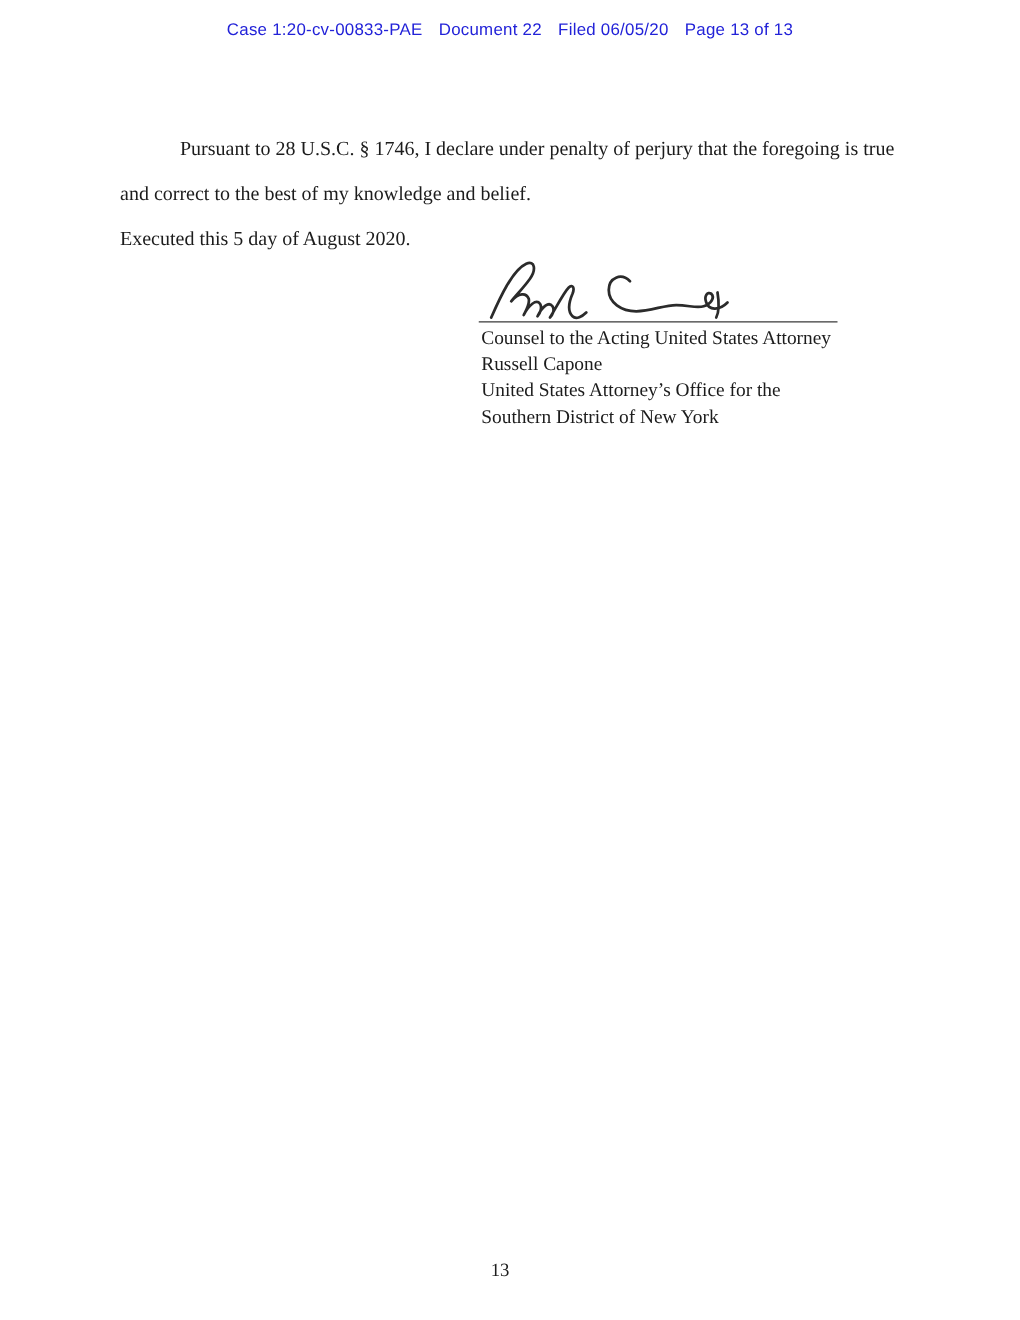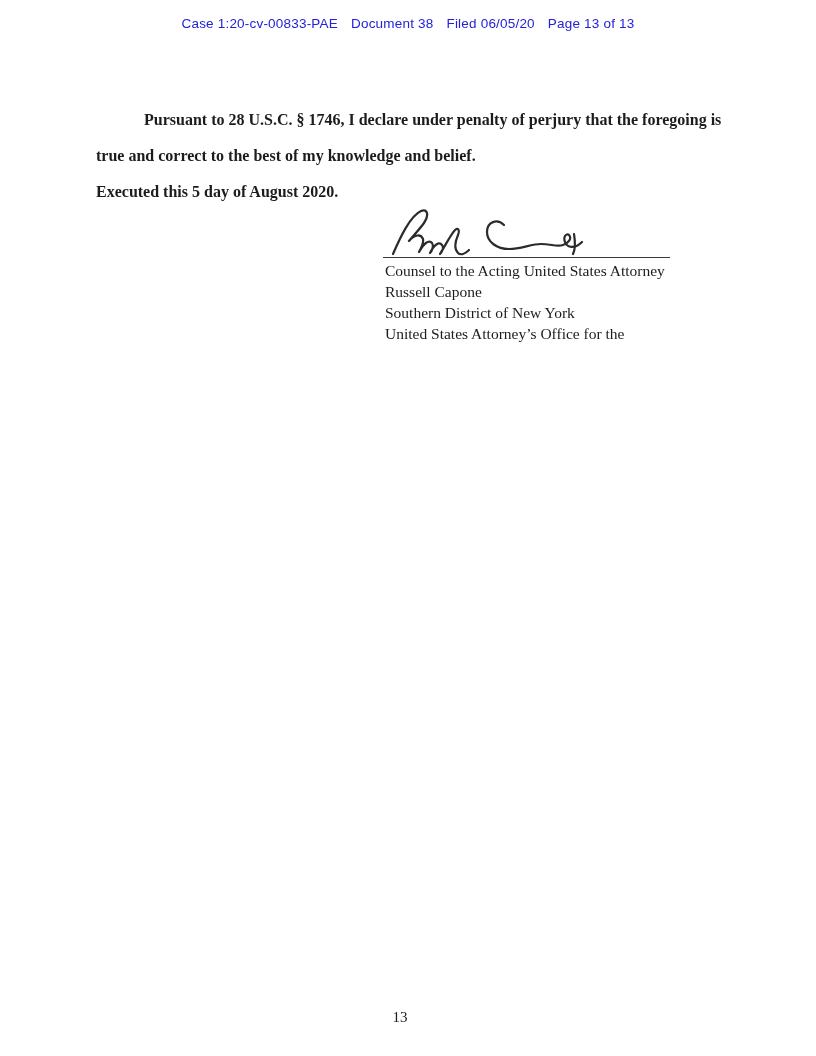--- a/index.html
+++ b/index.html
@@ -28,21 +28,20 @@
     font-size: 13.5px;
     letter-spacing: 0.2px;
     white-space: nowrap;
   }
   .body-text {
     position: absolute;
     left: 96px;
     width: 630px;
     font-size: 16px;
     line-height: 36px;
-    font-weight: bold;
   }
   .para {
     top: 86px;
     text-indent: 48px;
   }
   .executed {
     top: 158px;
   }
   .sig-svg {
     position: absolute;
@@ -75,21 +74,21 @@
     font-size: 15px;
   }
 </style>
 </head>
 <body>
 
 <div class="page">
 
   <div class="stamp" style="color: rgb(34, 34, 216);">
     <span>Case 1:20-cv-00833-PAE</span>
-    <span>Document 38</span>
+    <span>Document 22</span>
     <span>Filed 06/05/20</span>
     <span>Page 13 of 13</span>
   </div>
 
   <p class="body-text para">Pursuant to 28 U.S.C. § 1746, I declare under penalty of perjury that the foregoing is true and correct to the best of my knowledge and belief.</p>
 
   <p class="body-text executed">Executed this 5 day of August 2020.</p>
 
   <svg class="sig-svg" viewBox="0 0 215 52" aria-hidden="true">
     <g fill="none" stroke="#2b2b2b" stroke-width="2.2" stroke-linecap="round" stroke-linejoin="round">
@@ -97,19 +96,19 @@
       <path d="M116 19 C109 12 99 16 99 26 C99 36 109 43 121 43 C133 43 143 38 153 38 C163 38 169 41 175 39 C181 37 184 32 181 29 C178 27 175 31 177 36 C179 42 187 43 194 36"></path>
       <path d="M186 28 C187 34 188 42 185 48"></path>
     </g>
   </svg>
 
   <div class="sig-line"></div>
 
   <div class="sig-block">
     <div>Counsel to the Acting United States Attorney</div>
     <div>Russell Capone</div>
+    <div>United States Attorney’s Office for the</div>
     <div>Southern District of New York</div>
-    <div>United States Attorney’s Office for the</div>
   </div>
 
   <div class="footer-page-number">13</div>
 
 </div>
 
 </body></html>

